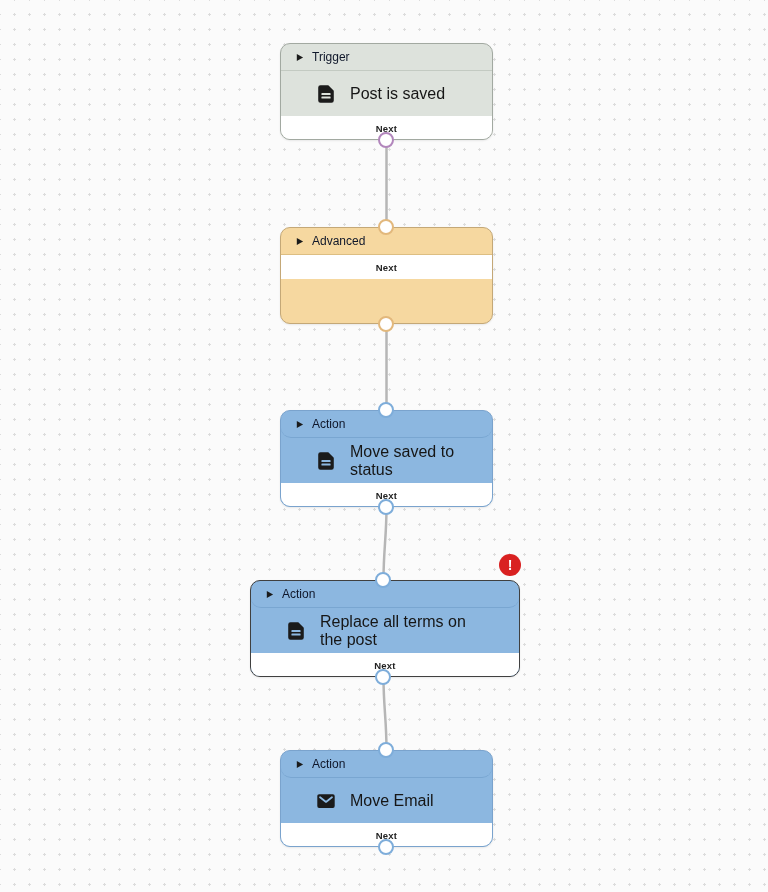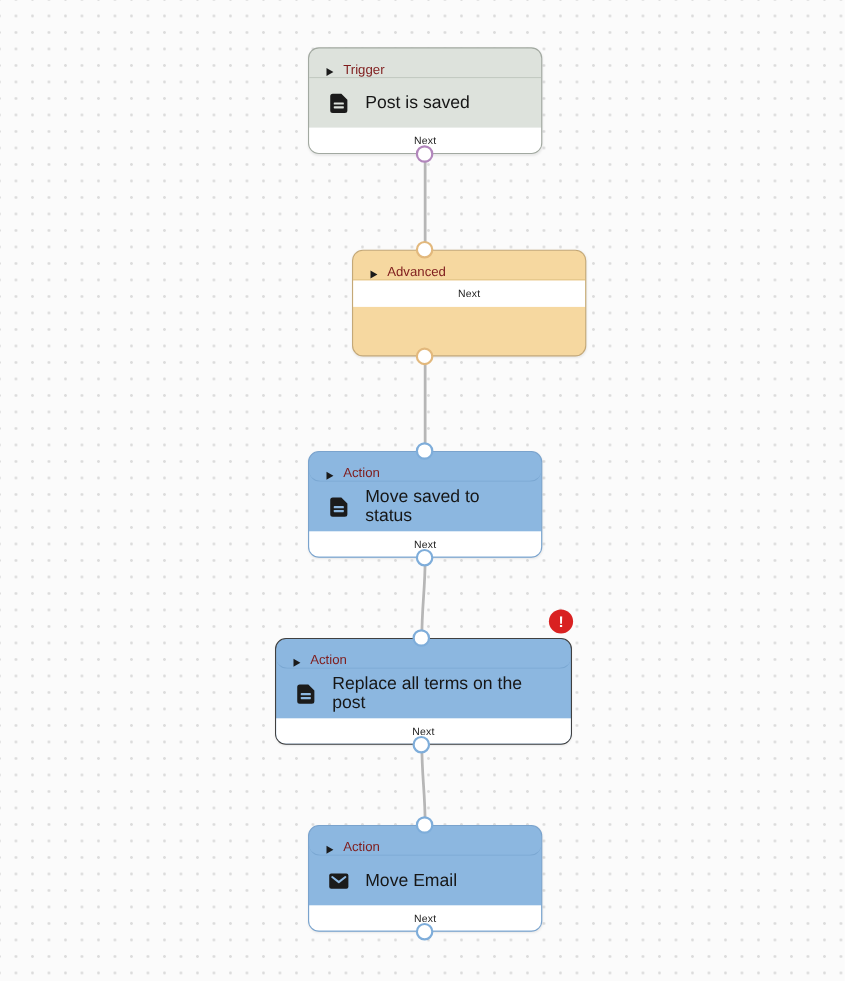--- a/index.html
+++ b/index.html
@@ -17,48 +17,48 @@
   svg.edges { position:absolute; left:0; top:0; width:768px; height:892px; z-index:1; }
   svg.edges path { stroke:#b6b6b6; stroke-width:2.5; fill:none; stroke-linecap:round; }
 
   .node {
     position:absolute; z-index:2;
     border-radius:10px; overflow:hidden;
     border:1px solid #999;
     box-shadow:0 1px 2px rgba(0,0,0,0.08);
   }
   .node__header {
-    height:27px; display:flex; align-items:flex-end; gap:8px;
-    padding:0 14px; font-size:12px; color:#7f1d1d;
+    height:27px; display:flex; align-items:center; gap:8px;
+    padding:0 14px; font-size:12px; color:#0f172a;
     border-bottom:1px solid rgba(0,0,0,0.12);
     cursor:pointer;
   }
   .tri { display:inline-flex; width:9px; height:9px; }
   .node__body {
     height:45px; display:flex; align-items:center; gap:13px;
-    padding:0 16px; font-size:16px; color:#161616;
+    padding:0 34px; font-size:16px; color:#161616;
   }
   .body-icon { display:inline-flex; width:22px; height:22px; flex:0 0 auto; }
   .node__footer {
     height:24px; background:#ffffff; display:flex; align-items:center; justify-content:center;
-    font-size:9.5px; font-weight:400; color:#222; letter-spacing:0.2px;
+    font-size:9.5px; font-weight:700; color:#222; letter-spacing:0.2px;
   }
 
   
   .node--trigger  { background:#dde2dc; border-color:#a2a9a1; }
   .node--trigger  .node__header { border-bottom-color:#c3cac2; }
   .node--advanced { background:#f6d8a0; border-color:#c4a877; }
   .node--advanced .node__header { border-bottom-color:#ddbe82; }
   .node--action   { background:#8cb7e0; border-color:#7aa3cd; }
   .node--action   .node__header { border-bottom-color:#79a6d1;border-radius:10px; }
   .node--selected { border:1.5px solid #404040; }
 
   
   .n1 { left:280px; top:43px;  width:213px; height:97px; }
-  .n2 { left:280px; top:227px; width:213px; height:97px;margin-left:40px; }
+  .n2 { left:280px; top:227px; width:213px; height:97px; }
   .n3 { left:280px; top:410px; width:213px; height:97px; }
   .n4 { left:250px; top:580px; width:270px; height:97px; }
   .n5 { left:280px; top:750px; width:213px; height:97px; }
 
   
   .port {
     position:absolute; z-index:3; width:16px; height:16px; border-radius:50%;
     background:#ffffff; border:2.5px solid #999; cursor:crosshair;
   }
   .port--purple { border-color:#b286bc; }

